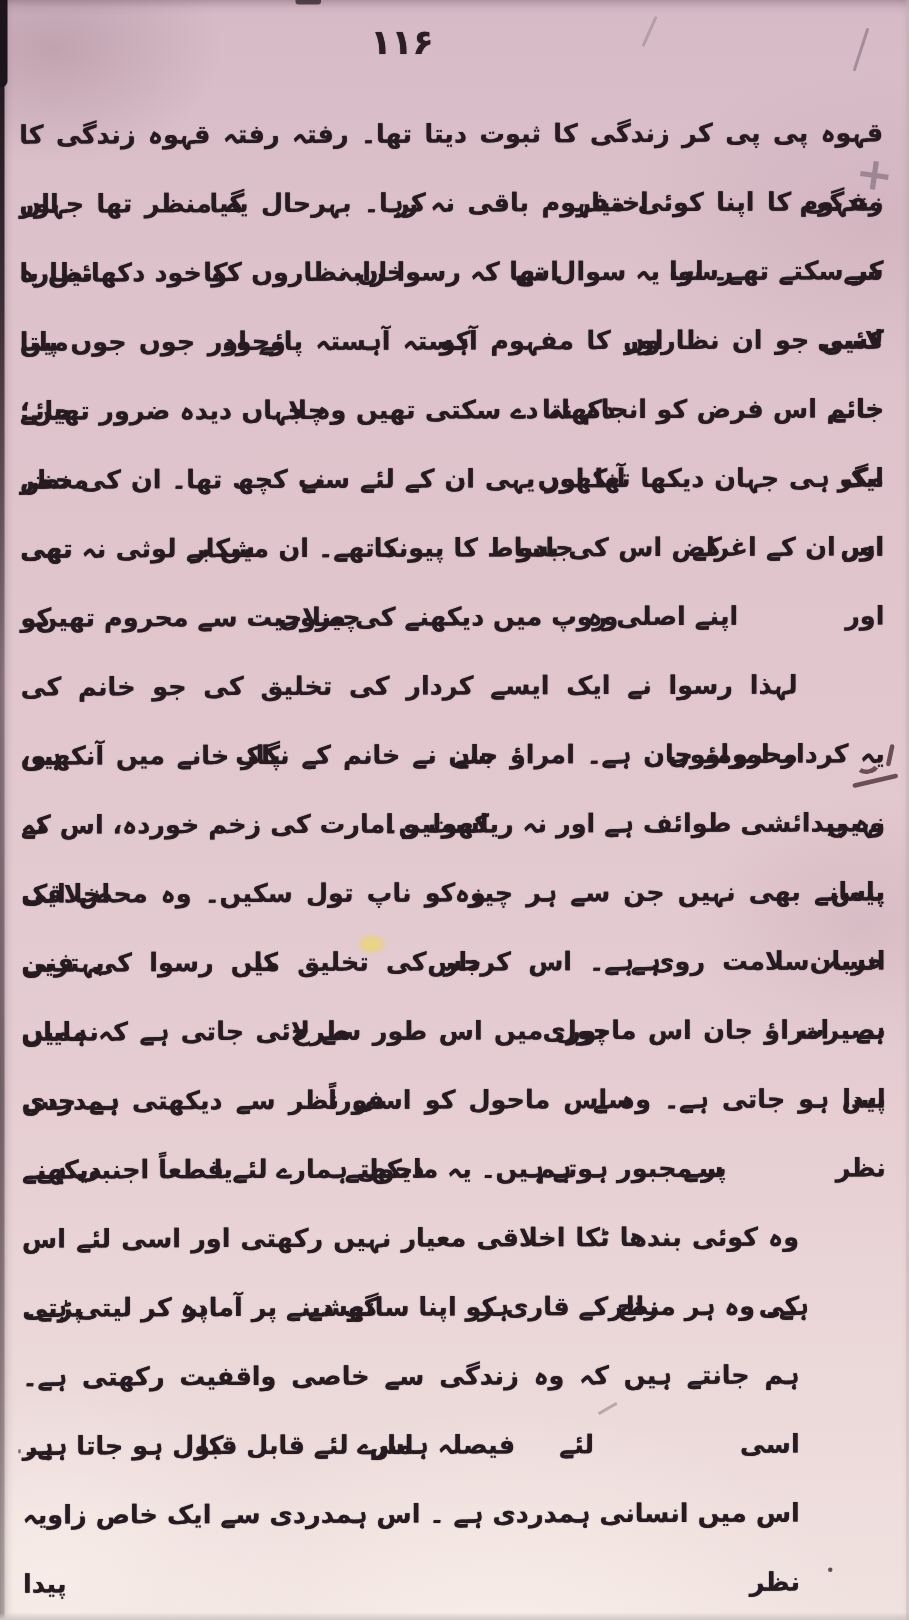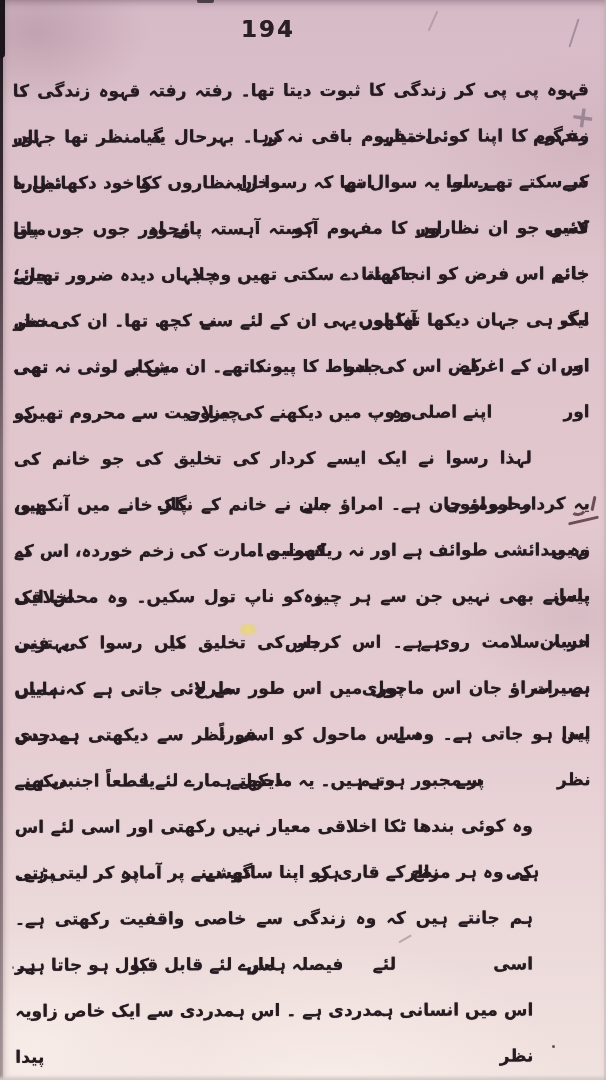--- a/index.html
+++ b/index.html
@@ -64,21 +64,21 @@
   .speck.a{left:552px;top:1045px;width:3px;height:3px;opacity:.8;}
   .speck.b{left:12px;top:966px;width:2px;height:3px;opacity:.6;}
   .speck.d{left:447px;top:1012px;width:2px;height:2px;opacity:.45;}
   .fiber{position:absolute;left:398px;top:938px;width:14px;height:1.5px;background:rgba(90,70,78,0.35);transform:rotate(-30deg);}
 </style>
 </head>
 <body>
 
 <div class="page">
 
-  <div class="page-number">194</div>
+  <div class="page-number">۱۱۶</div>
 
   <div class="text-block" dir="rtl">
 
     <p class="ln">قہوہ پی پی کر زندگی کا ثبوت دیتا تھا۔ رفتہ رفتہ قہوہ زندگی کا مفہوم اختیار کر گیا اور</p>
     <p class="ln">زندگی کا اپنا کوئی مفہوم باقی نہ رہا۔ بہرحال یہ منظر تھا جہاں سے رسوا اس خرابہ کا نظارہ</p>
     <p class="ln">کر سکتے تھے۔ اب یہ سوال تھا کہ رسوا ان نظاروں کو خود دکھائیں یا کسی اور کو وجود میں</p>
     <p class="ln">لائیں جو ان نظاروں کا مفہوم آہستہ آہستہ پائے اور جوں جوں پاتا جائے دکھاتا چلا جائے</p>
     <p class="ln">خانم اس فرض کو انجام نہ دے سکتی تھیں وہ جہاں دیدہ ضرور تھیں؛ مگر آنکھوں نے محض</p>
     <p class="ln">ایک ہی جہان دیکھا تھا اور یہی ان کے لئے سب کچھ تھا۔ ان کی نظر اس کے جادو کا شکار تھی</p>
     <p class="ln">اور ان کے اغراض اس کی بساط کا پیوند تھے۔ ان میں بے لوثی نہ تھی اور وہ چیزوں کو</p>

